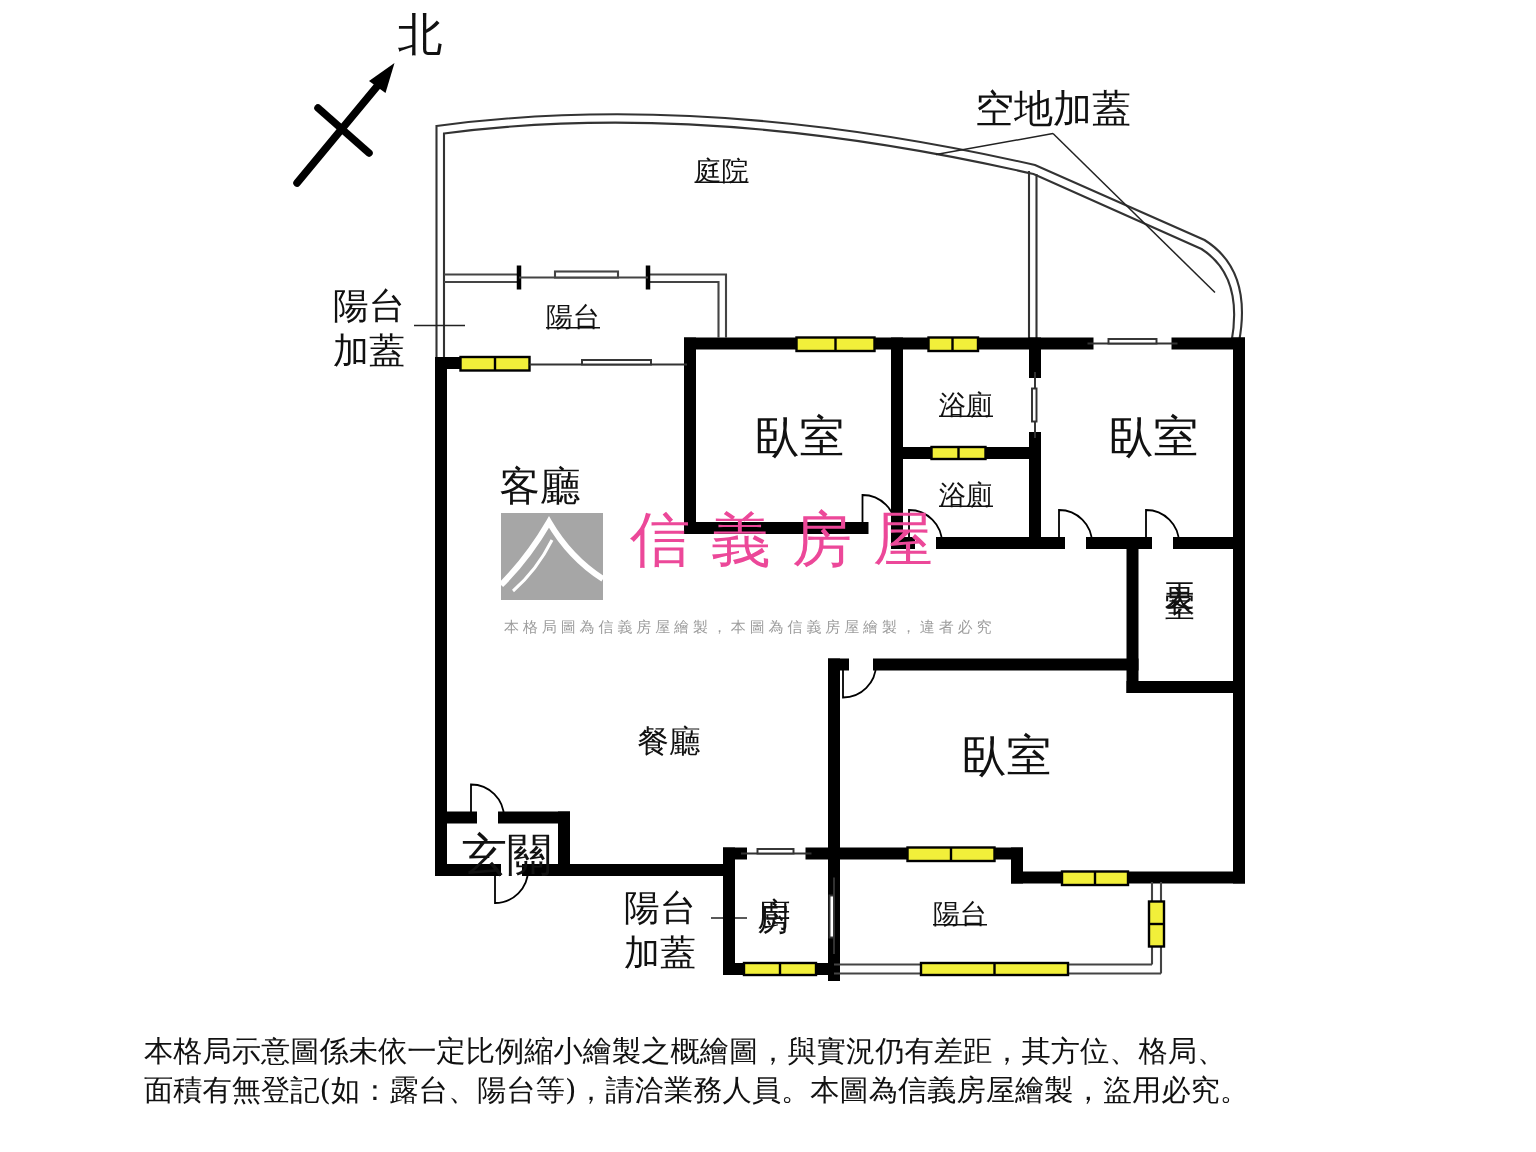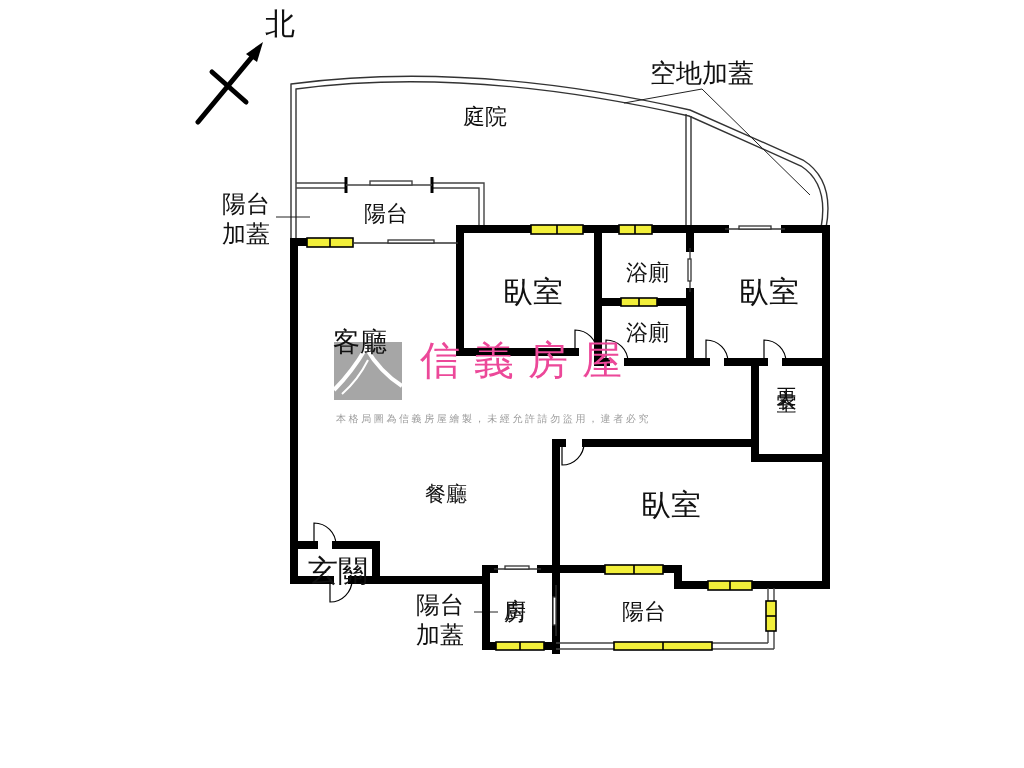--- a/index.html
+++ b/index.html
@@ -2,21 +2,21 @@
 <html><head>
 <meta charset="utf-8">
 <style>
   html, body { margin: 0; padding: 0; background: #ffffff; }
   body { width: 1024px; height: 768px; position: relative; overflow: hidden;
          font-family: "DejaVu Sans", "Liberation Sans", sans-serif; }
   #plan { position: absolute; left: 0; top: 0; width: 1024px; height: 768px; }
   .lbl { position: absolute; color: #111; white-space: nowrap; line-height: 1; }
   .lbl-lg { font-size: 21px; }
   .lbl-md { font-size: 30px; }
-  .lbl-sm { font-size: 22px; }
+  .lbl-sm { font-size: 18px; text-decoration: underline; }
   .lbl-vert { writing-mode: vertical-rl; text-orientation: upright; letter-spacing: 2px; }
   .wm-text { position: absolute; color: #ec4899; font-size: 40px; letter-spacing: 14px; line-height: 1; }
   .wm-sub { position: absolute; color: #9c9c9c; font-size: 10px; letter-spacing: 2.6px; line-height: 1; }
   .disclaimer { position: absolute; left: 96px; top: 688px; width: 850px; font-size: 19.5px;
                 line-height: 25.5px; color: #111; font-family: "DejaVu Serif", "Liberation Serif", serif; }
   .disclaimer div { white-space: nowrap; }
 </style>
 </head>
 <body>
 
@@ -163,31 +163,33 @@
     <path d="M342,394 Q358,380 368,360" stroke="#fff" stroke-width="2" fill="none"></path>
   </g>
 </svg>
 
 <div class="lbl" style="left:265px;top:9px;font-size:30px;">北</div>
 <div class="lbl lbl-sm" style="left:463px;top:106px;">庭院</div>
 <div class="lbl" style="left:650px;top:60px;font-size:26px;">空地加蓋</div>
 <div class="lbl lbl-sm" style="left:364px;top:203px;">陽台</div>
 <div class="lbl lbl-md" style="left:222px;top:192px;font-size:24px;">陽台</div>
 <div class="lbl lbl-md" style="left:222px;top:222px;font-size:24px;">加蓋</div>
-<div class="lbl lbl-md" style="left:333px;top:311px;font-size:27px;margin-top:17px;">客廳</div>
+<div class="lbl lbl-md" style="left:333px;top:311px;font-size:27px;">客廳</div>
 <div class="lbl lbl-md" style="left:503px;top:277px;">臥室</div>
 <div class="lbl lbl-sm" style="left:626px;top:262px;">浴廁</div>
 <div class="lbl lbl-sm" style="left:626px;top:322px;">浴廁</div>
 <div class="lbl lbl-md" style="left:739px;top:277px;">臥室</div>
 <div class="lbl lbl-md lbl-vert" style="left:777px;top:372px;font-size:20px;">更衣室</div>
 <div class="lbl lbl-lg" style="left:425px;top:484px;">餐廳</div>
 <div class="lbl lbl-md" style="left:641px;top:490px;">臥室</div>
 <div class="lbl lbl-md" style="left:308px;top:556px;">玄關</div>
 <div class="lbl lbl-md lbl-vert" style="left:504px;top:580px;font-size:22px;">廚房</div>
 <div class="lbl lbl-md" style="left:416px;top:593px;font-size:24px;">陽台</div>
 <div class="lbl lbl-md" style="left:416px;top:623px;font-size:24px;">加蓋</div>
 <div class="lbl lbl-sm" style="left:622px;top:601px;">陽台</div>
 
 <div class="wm-text" style="left:420px;top:340px;">信義房屋</div>
-<div class="wm-sub" style="left:336px;top:414px;">本格局圖為信義房屋繪製，未經允許請勿盜用，違者必究</div>
+<div class="wm-sub" style="left:336px;top:414px;">本格局圖為信義房屋繪製，本圖為信義房屋繪製，違者必究</div>
 
 <div class="disclaimer">
+  <div>本格局示意圖係未依一定比例縮小繪製之概繪圖，與實況仍有差距，其方位、格局、</div>
+  <div>面積有無登記(如：露台、陽台等)，請洽業務人員。本圖為信義房屋繪製，盜用必究。</div>
 </div>
 
 </body></html>

